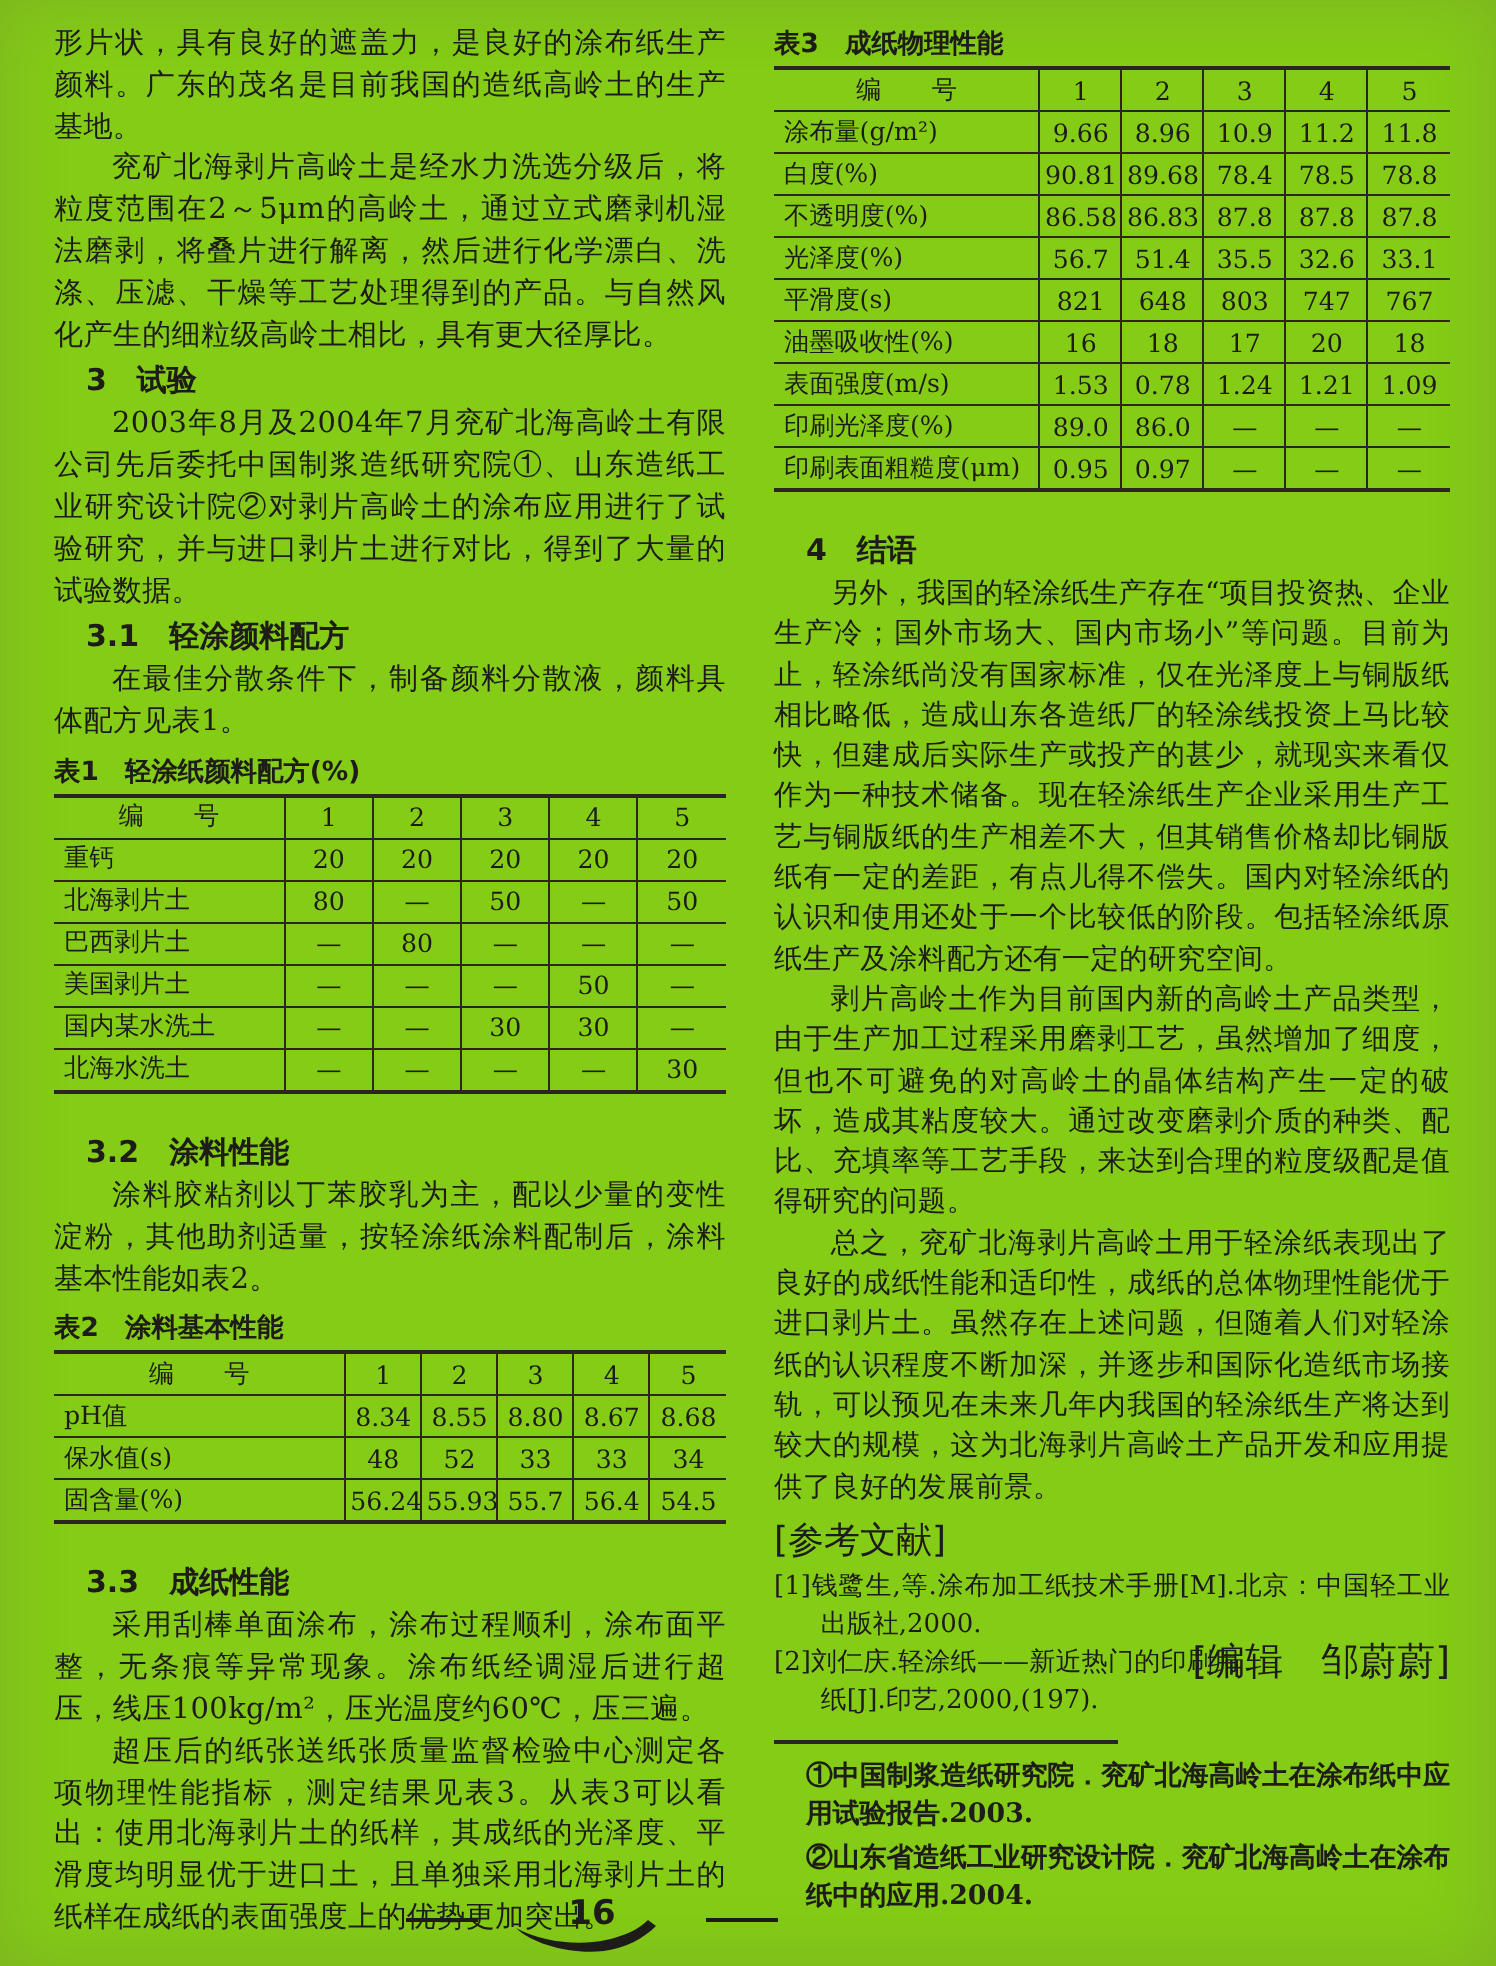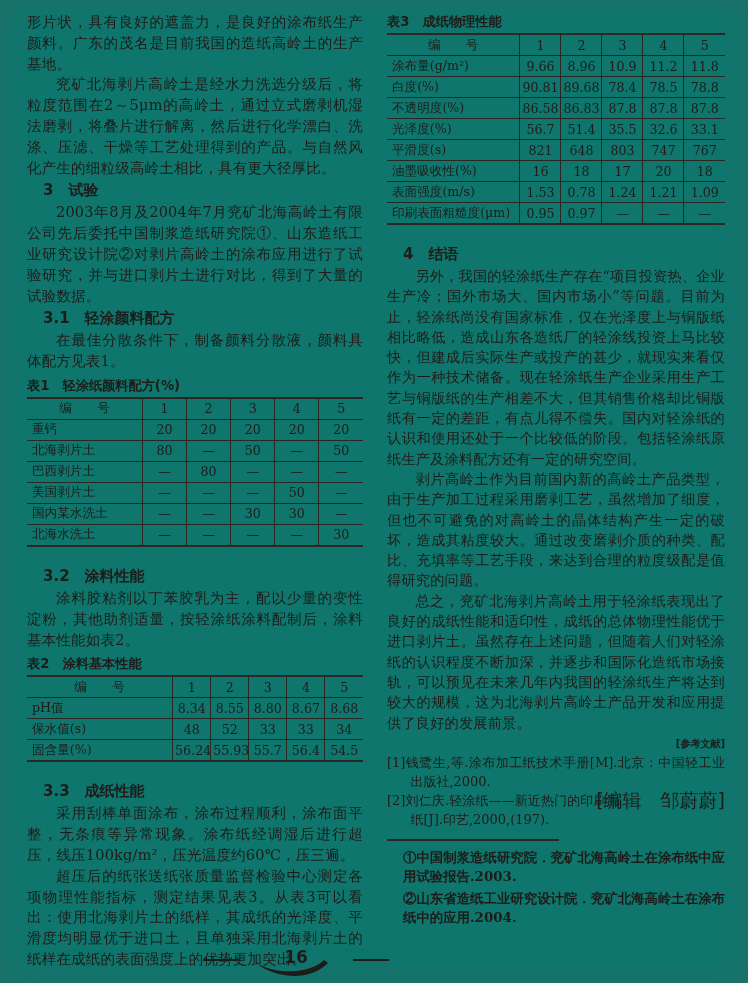--- a/index.html
+++ b/index.html
@@ -4,21 +4,21 @@
 <style>
   html, body { margin: 0; padding: 0; }
   body {
     width: 748px; height: 983px; overflow: hidden; position: relative;
     background: #edeae4;
     font-family: "DejaVu Serif", "Liberation Serif", serif;
     color: #1e1c19;
   }
   .page {
     position: absolute; inset: 0;
-    background: #0f766e;
+    background: #84cc16;
     box-shadow: inset 0 0 34px rgba(95, 90, 78, 0.22);
   }
   .col { position: absolute; text-align: justify; }
   .col-left  { left: 27px;  top: 12px; width: 336px; }
   .col-right { left: 387px; top: 8px;  width: 338px; }
 
   p.body {
     margin: 0; font-size: 14.5px; line-height: 20.8px;
     text-indent: 2em; letter-spacing: 0.2px;
   }
@@ -45,21 +45,21 @@
     border-bottom: 1px solid #2a2722; overflow: hidden; white-space: nowrap;
   }
   table.tbl tr:last-child td { border-bottom: none; }
   table.tbl th + th, table.tbl td + td { border-left: 1px solid #2a2722; }
   table.tbl td:first-child { text-align: left; padding-left: 5px; }
   table.t1 th:first-child { width: 33%; }
   table.t2 th:first-child { width: 42%; }
   table.t3 th:first-child { width: 38%; }
 
   .refs-heading {
-    margin: 4px 0 2px 0; text-align: right; font-weight: bold; font-size: 10px;
+    margin: 4px 0 2px 0; text-align: left; font-weight: normal; font-size: 18px;
     font-family: "DejaVu Sans", "Liberation Sans", sans-serif;
   }
   p.ref {
     margin: 0; font-size: 13px; line-height: 19px;
     padding-left: 1.8em; text-indent: -1.8em;
   }
   .editor { float: right; font-weight: normal; font-size: 19px;
     font-family: "DejaVu Sans", "Liberation Sans", sans-serif; }
 
   .fn-rule { width: 172px; height: 0; border-top: 2px solid #2a2722; margin: 10px 0 7px 0; }
@@ -264,20 +264,28 @@
             <td>20</td>
             <td>18</td>
           </tr>
           <tr>
             <td>表面强度(m/s)</td>
             <td>1.53</td>
             <td>0.78</td>
             <td>1.24</td>
             <td>1.21</td>
             <td>1.09</td>
+          </tr>
+          <tr>
+            <td>印刷光泽度(%)</td>
+            <td>89.0</td>
+            <td>86.0</td>
+            <td>—</td>
+            <td>—</td>
+            <td>—</td>
           </tr>
           <tr>
             <td>印刷表面粗糙度(μm)</td>
             <td>0.95</td>
             <td>0.97</td>
             <td>—</td>
             <td>—</td>
             <td>—</td>
           </tr>
         </tbody>

